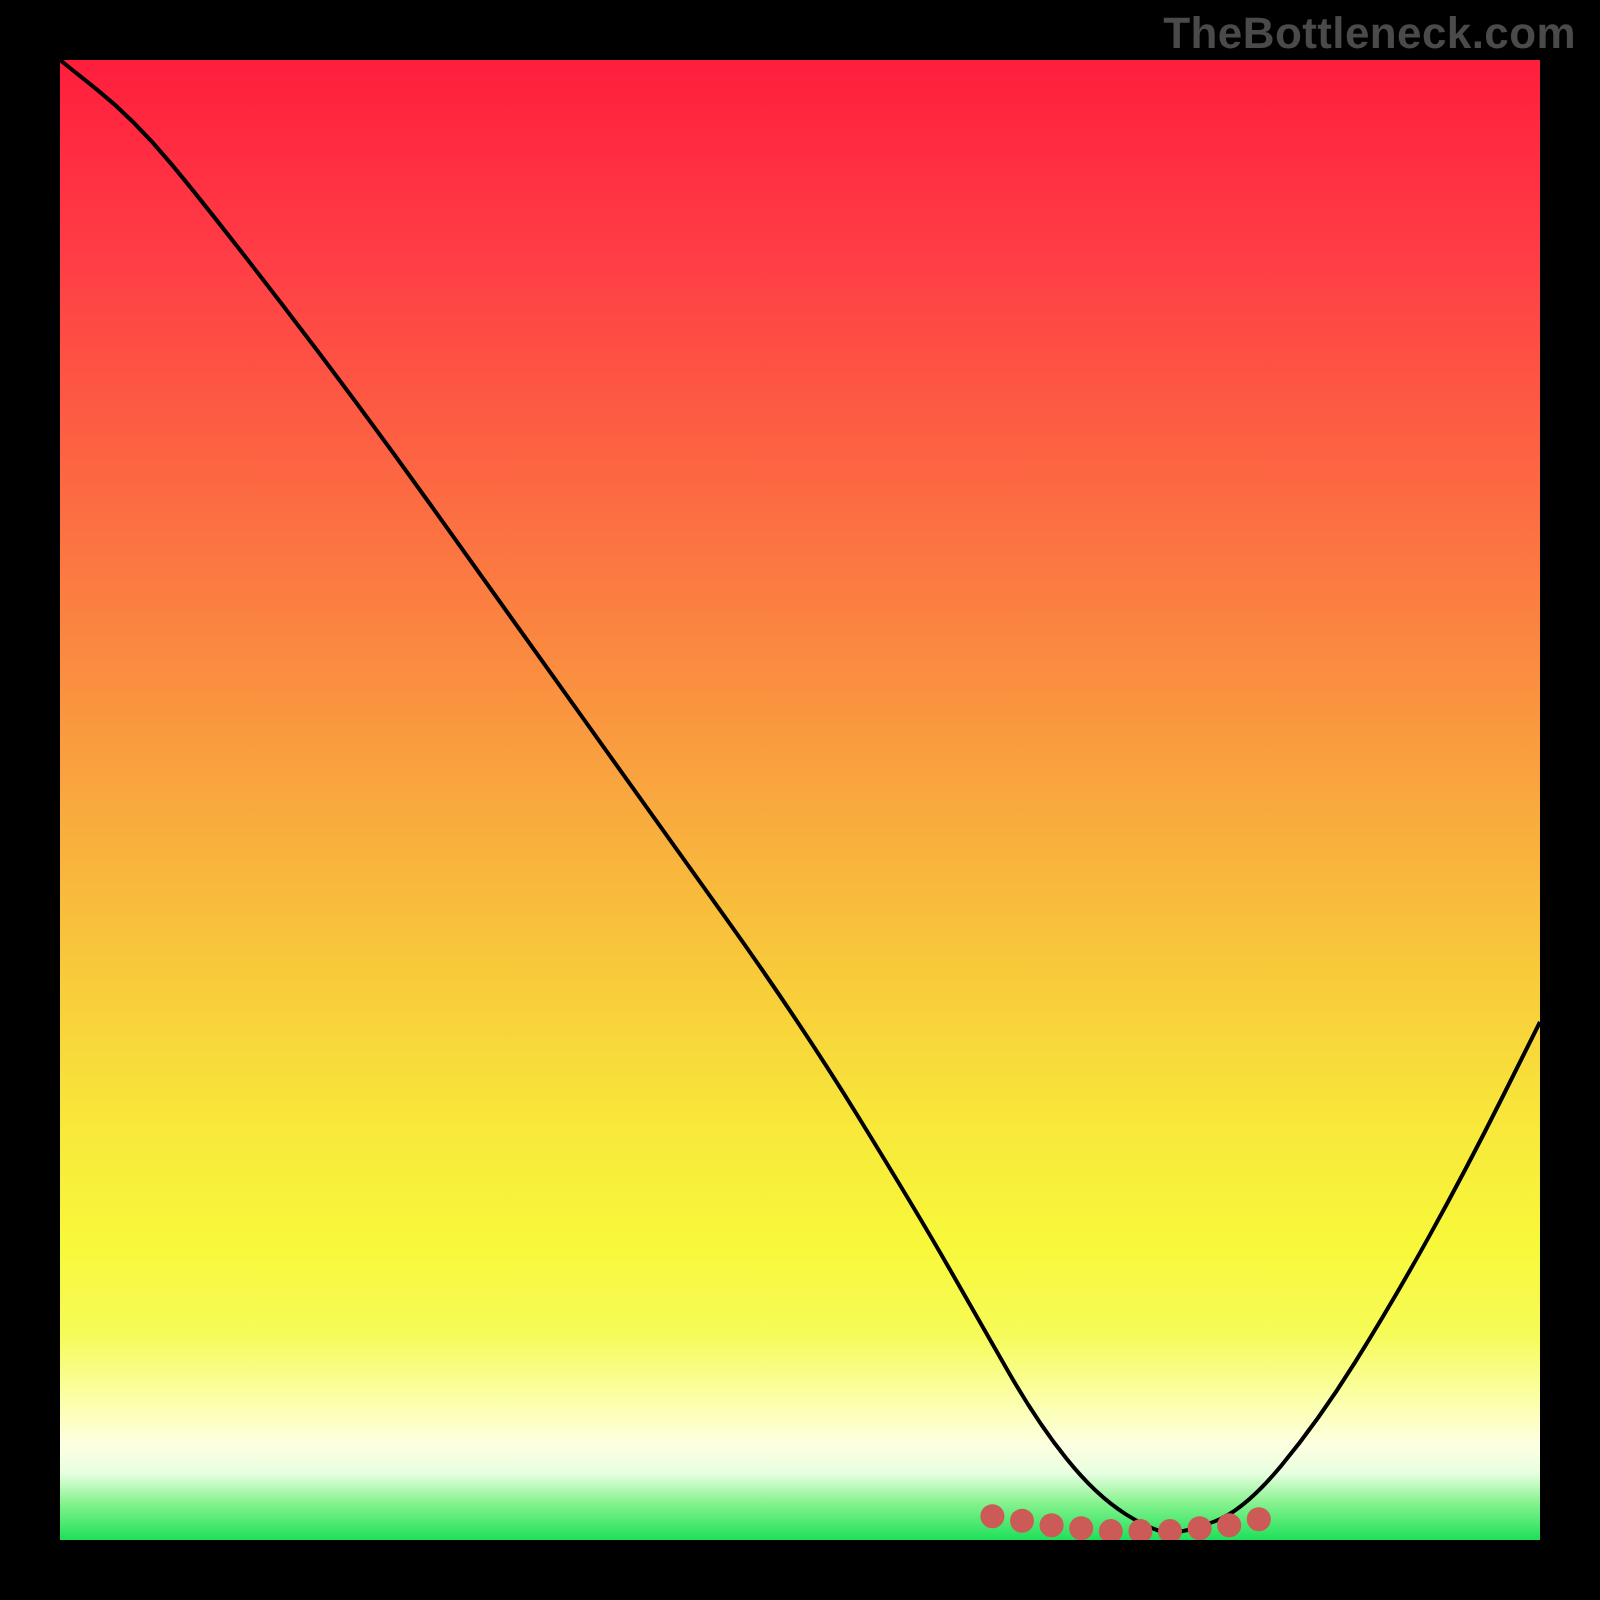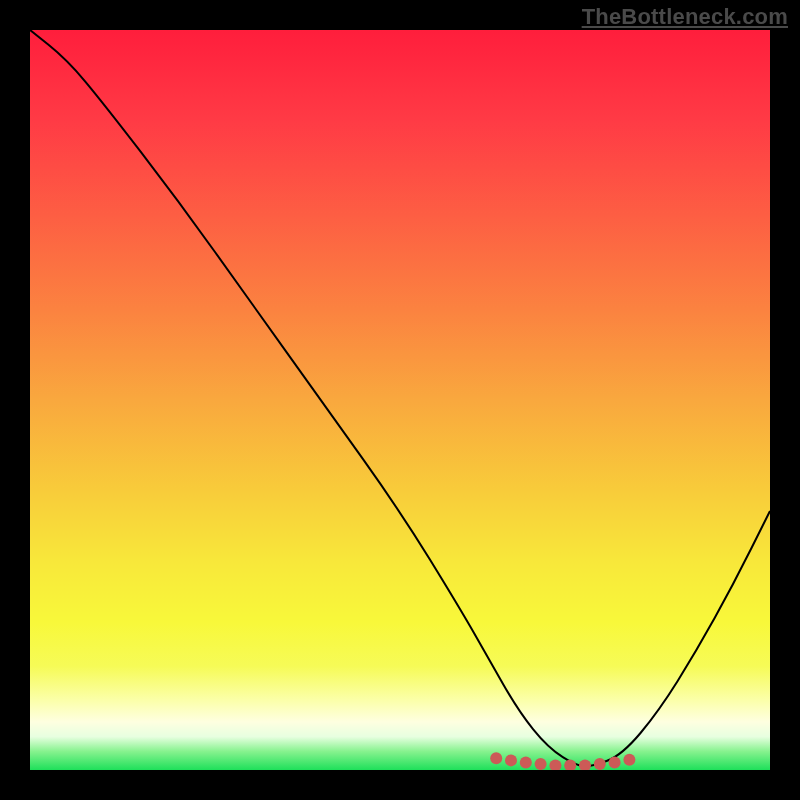--- a/index.html
+++ b/index.html
@@ -21,21 +21,20 @@
   }
   .watermark {
     position: absolute;
     top: 4px;
     right: 12px;
     color: #4a4a4a;
     font-size: 22px;
     font-weight: 600;
     letter-spacing: 0.2px;
     z-index: 10;
-    text-decoration: underline;
   }
   .plot-area {
     position: absolute;
     left: 30px;
     top: 30px;
     width: 740px;
     height: 740px;
   }
   .plot-area svg {
     position: absolute;

